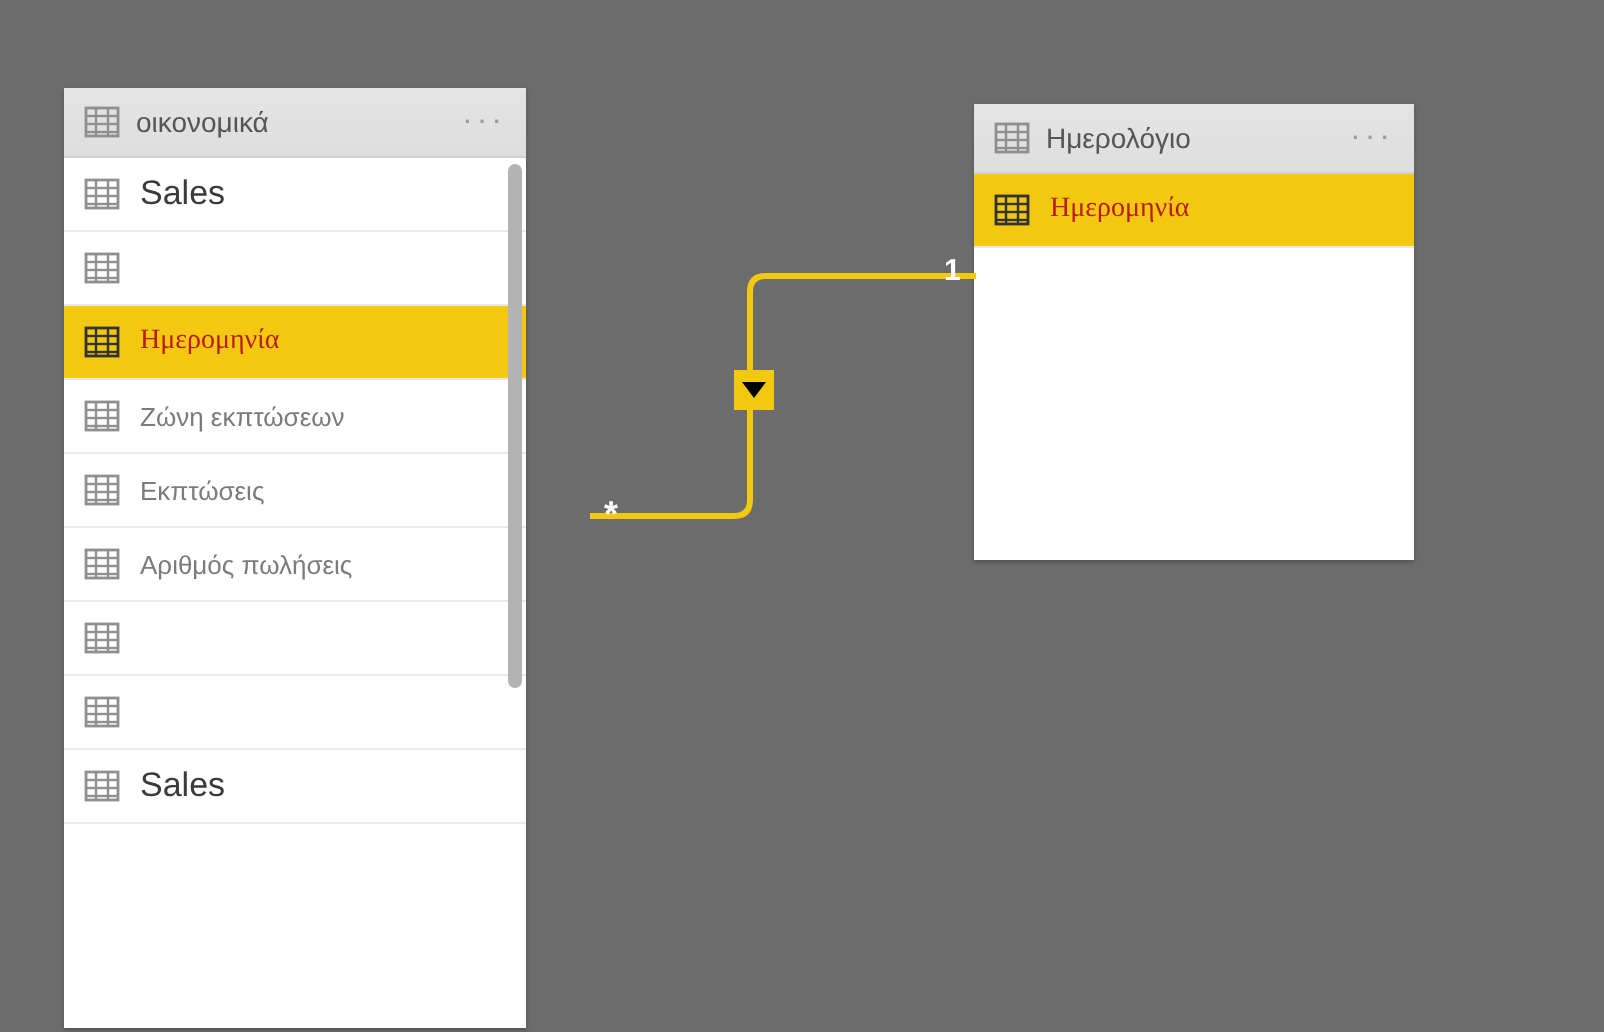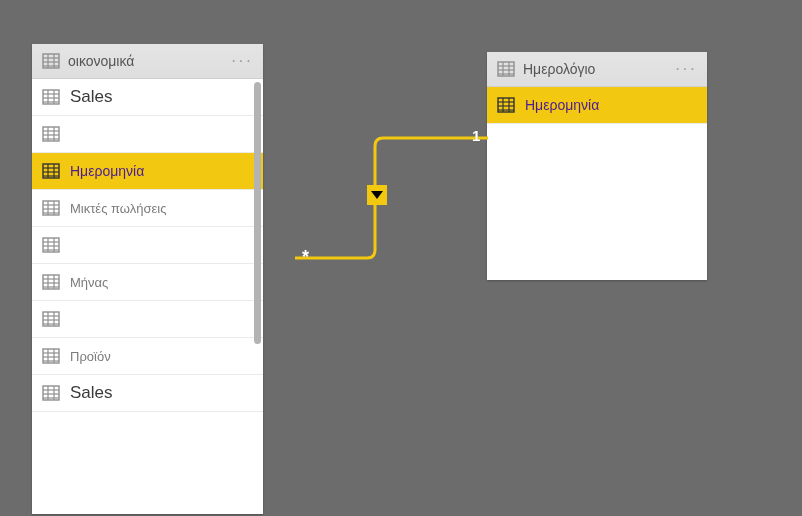--- a/index.html
+++ b/index.html
@@ -18,21 +18,21 @@
   .card{position:absolute;background:var(--card-bg);box-shadow:0 1px 2px rgba(0,0,0,.25);}
   .card-header{display:flex;align-items:center;height:34px;background:linear-gradient(#e4e4e4,#dedede);border-bottom:1px solid #d0d0d0;padding:0 10px;color:#555;}
   .card-header .title{flex:1;font-size:14px;color:#555;margin-left:8px;}
   .ellipsis{color:#9a9a9a;font-size:16px;letter-spacing:2px;cursor:pointer;}
   .field-list{position:relative;}
   .field-row{display:flex;align-items:center;height:36px;padding-left:10px;border-bottom:1px solid var(--row-border);cursor:pointer;}
   .field-row .label{font-size:15px;color:var(--text);margin-left:10px;white-space:nowrap;overflow:hidden;text-overflow:ellipsis;text-align:right;}
   .field-row.muted .label{color:var(--muted);font-size:13px;}
   .field-row.large .label{font-size:17px;color:#3a3a3a;}
   .field-row.selected{background:var(--accent);}
-  .field-row.selected .label{color:#4c1d95;font-size:14px;}
+  .field-row.selected .label{color:#b91c1c;font-size:14px;font-family:Liberation Serif, serif;}
   .field-row.selected svg rect{stroke:#333;}
   .field-row.selected svg line{stroke:#333;}
   .tbl-icon{flex:0 0 18px;height:16px;}
   .tbl-icon rect{fill:none;stroke:var(--icon-grey);stroke-width:1.4;}
   .tbl-icon line{stroke:var(--icon-grey);stroke-width:1.2;}
   .scrollbar{position:absolute;top:3px;right:2px;width:7px;height:262px;background:var(--scroll);border-radius:4px;}
   
   .rel{position:absolute;pointer-events:none;}
   .rel-label{position:absolute;color:#fff;font-size:15px;font-weight:600;}
   .rel-arrow{position:absolute;width:20px;height:20px;background:var(--accent);display:flex;align-items:center;justify-content:center;}
@@ -90,63 +90,63 @@
       </div>
       <div class="field-row muted">
         <svg class="tbl-icon" viewBox="0 0 18 16">
           <rect x="1" y="1" width="16" height="14"></rect>
           <line x1="1" y1="5" x2="17" y2="5"></line>
           <line x1="1" y1="9" x2="17" y2="9"></line>
           <line x1="1" y1="13" x2="17" y2="13"></line>
           <line x1="6" y1="1" x2="6" y2="15"></line>
           <line x1="12" y1="1" x2="12" y2="15"></line>
         </svg>
-        <span class="label">Μικτές πωλήσεις</span>
+        <span class="label">Ζώνη εκπτώσεων</span>
+      </div>
+      <div class="field-row muted">
+        <svg class="tbl-icon" viewBox="0 0 18 16">
+          <rect x="1" y="1" width="16" height="14"></rect>
+          <line x1="1" y1="5" x2="17" y2="5"></line>
+          <line x1="1" y1="9" x2="17" y2="9"></line>
+          <line x1="1" y1="13" x2="17" y2="13"></line>
+          <line x1="6" y1="1" x2="6" y2="15"></line>
+          <line x1="12" y1="1" x2="12" y2="15"></line>
+        </svg>
+        <span class="label">Εκπτώσεις</span>
+      </div>
+      <div class="field-row muted">
+        <svg class="tbl-icon" viewBox="0 0 18 16">
+          <rect x="1" y="1" width="16" height="14"></rect>
+          <line x1="1" y1="5" x2="17" y2="5"></line>
+          <line x1="1" y1="9" x2="17" y2="9"></line>
+          <line x1="1" y1="13" x2="17" y2="13"></line>
+          <line x1="6" y1="1" x2="6" y2="15"></line>
+          <line x1="12" y1="1" x2="12" y2="15"></line>
+        </svg>
+        <span class="label">Αριθμός πωλήσεις</span>
       </div>
       <div class="field-row large">
         <svg class="tbl-icon" viewBox="0 0 18 16">
           <rect x="1" y="1" width="16" height="14"></rect>
           <line x1="1" y1="5" x2="17" y2="5"></line>
           <line x1="1" y1="9" x2="17" y2="9"></line>
           <line x1="1" y1="13" x2="17" y2="13"></line>
           <line x1="6" y1="1" x2="6" y2="15"></line>
           <line x1="12" y1="1" x2="12" y2="15"></line>
         </svg>
       </div>
-      <div class="field-row muted">
-        <svg class="tbl-icon" viewBox="0 0 18 16">
-          <rect x="1" y="1" width="16" height="14"></rect>
-          <line x1="1" y1="5" x2="17" y2="5"></line>
-          <line x1="1" y1="9" x2="17" y2="9"></line>
-          <line x1="1" y1="13" x2="17" y2="13"></line>
-          <line x1="6" y1="1" x2="6" y2="15"></line>
-          <line x1="12" y1="1" x2="12" y2="15"></line>
-        </svg>
-        <span class="label">Μήνας</span>
-      </div>
       <div class="field-row large">
         <svg class="tbl-icon" viewBox="0 0 18 16">
           <rect x="1" y="1" width="16" height="14"></rect>
           <line x1="1" y1="5" x2="17" y2="5"></line>
           <line x1="1" y1="9" x2="17" y2="9"></line>
           <line x1="1" y1="13" x2="17" y2="13"></line>
           <line x1="6" y1="1" x2="6" y2="15"></line>
           <line x1="12" y1="1" x2="12" y2="15"></line>
         </svg>
-      </div>
-      <div class="field-row muted">
-        <svg class="tbl-icon" viewBox="0 0 18 16">
-          <rect x="1" y="1" width="16" height="14"></rect>
-          <line x1="1" y1="5" x2="17" y2="5"></line>
-          <line x1="1" y1="9" x2="17" y2="9"></line>
-          <line x1="1" y1="13" x2="17" y2="13"></line>
-          <line x1="6" y1="1" x2="6" y2="15"></line>
-          <line x1="12" y1="1" x2="12" y2="15"></line>
-        </svg>
-        <span class="label">Προϊόν</span>
       </div>
       <div class="field-row large">
         <svg class="tbl-icon" viewBox="0 0 18 16">
           <rect x="1" y="1" width="16" height="14"></rect>
           <line x1="1" y1="5" x2="17" y2="5"></line>
           <line x1="1" y1="9" x2="17" y2="9"></line>
           <line x1="1" y1="13" x2="17" y2="13"></line>
           <line x1="6" y1="1" x2="6" y2="15"></line>
           <line x1="12" y1="1" x2="12" y2="15"></line>
         </svg>

